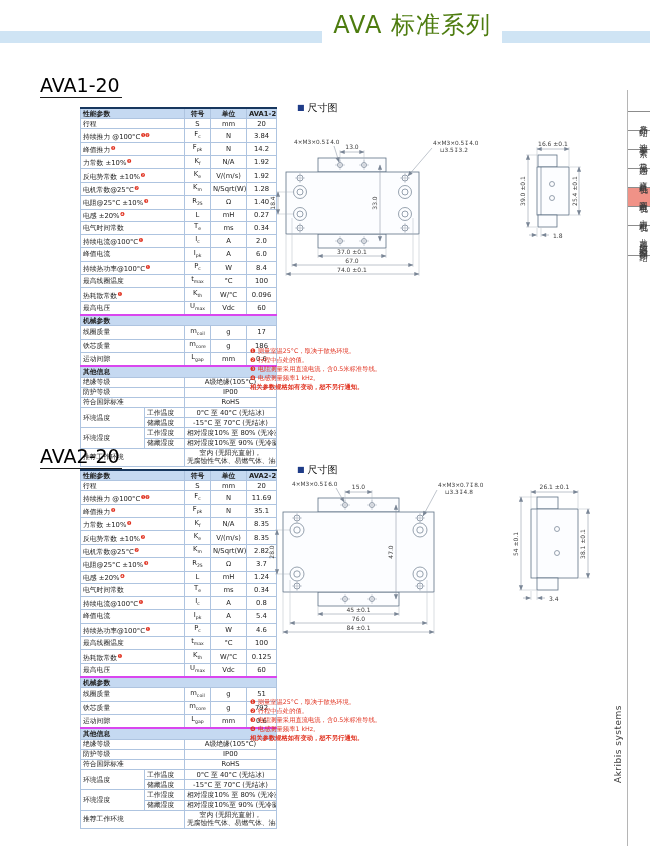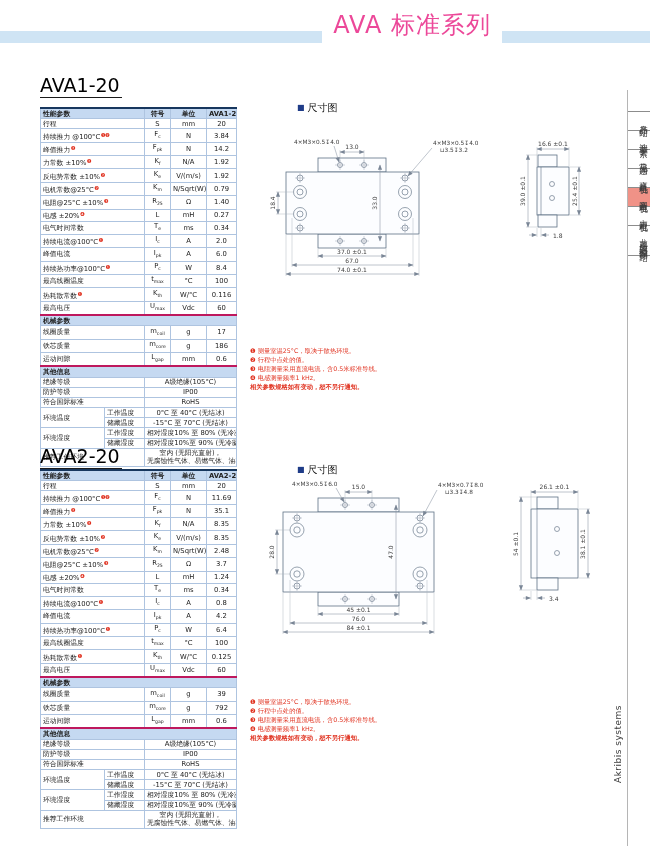--- a/index.html
+++ b/index.html
@@ -2,48 +2,48 @@
 <html><head>
 <meta charset="utf-8">
 <style>
   html,body{margin:0;padding:0;background:#e9e9e9;}
   #page{position:relative;width:650px;height:863px;background:#ffffff;overflow:hidden;
         font-family:"DejaVu Sans","Liberation Sans",sans-serif;color:#222;}
   .abs{position:absolute;}
 
   
   .band{left:0;top:31px;width:650px;height:12px;background:#cfe4f4;}
-  .page-title{top:6px;right:148px;font-size:24px;line-height:38px;color:#ec4899;
+  .page-title{top:6px;right:148px;font-size:24px;line-height:38px;color:#4d7c0f;
               background:#fff;padding:0 11px;letter-spacing:1px;z-index:2;}
 
   
   .rail{right:0;top:90px;height:756px;width:23px;border-left:1px solid #b5b5b5;box-sizing:border-box;}
   .rail .tabs{margin-top:21px;}
   .tab{writing-mode:vertical-rl;text-orientation:upright;font-size:8.5px;letter-spacing:1.5px;
        color:#3c3c3c;width:100%;display:flex;justify-content:center;padding:6px 0;
        border-bottom:1px solid #8c8c8c;box-sizing:border-box;}
   .tab:first-child{border-top:1px solid #8c8c8c;}
   .tab.active{background:#f09287;}
   .brand{left:556px;top:739px;width:124px;text-align:center;font-size:9px;color:#3a3a3a;
          letter-spacing:0.5px;transform:rotate(-90deg);transform-origin:center;}
 
   
   .model-h{font-size:19px;color:#000;border-bottom:1.5px solid #1a1a1a;padding:0 2px 1px 0;}
   .dim-h{font-size:10px;font-weight:normal;color:#111;}
   .dim-h .sq{color:#1f3c88;font-size:8px;margin-right:3px;vertical-align:1px;}
 
   
-  .tbl{width:196px;}
+  .tbl{width:196px;margin-left:40px;}
   table.spec{border-collapse:collapse;table-layout:fixed;width:196px;background:#fff;
              border:1px solid #8eadd3;}
   table.spec td,table.spec th{border:1px solid #aec4e0;font-size:6.8px;line-height:8px;
              padding:0.5px 2px;height:8.2px;color:#222;overflow:hidden;white-space:nowrap;}
   table.spec th{background:#c5d9f1;font-weight:bold;}
   table.spec tr.hdr th{border-top:2px solid #17375e;}
-  table.spec td.sechd{background:#c5d9f1;font-weight:bold;border-top:2px solid #be185d;text-align:left;}
+  table.spec td.sechd{background:#c5d9f1;font-weight:bold;border-top:2px solid #d946ef;text-align:left;}
   .lab{text-align:left;}
   .c{text-align:center;}
   table.spec sub{font-size:4.6px;}
   .fn{color:#e0301e;font-size:5.4px;vertical-align:2px;letter-spacing:-0.6px;margin-left:0.5px;}
 
   
   .fnotes{width:190px;color:#e0301e;font-size:6.3px;line-height:9px;}
   .fnotes .last{font-weight:bold;}
 
   
@@ -122,21 +122,21 @@
           <tr>
             <td class="lab" colspan="2">反电势常数 ±10%<span class="fn">❷</span></td>
             <td class="c">K<sub>e</sub></td>
             <td class="c">V/(m/s)</td>
             <td class="c">1.92</td>
           </tr>
           <tr>
             <td class="lab" colspan="2">电机常数@25°C<span class="fn">❷</span></td>
             <td class="c">K<sub>m</sub></td>
             <td class="c">N/Sqrt(W)</td>
-            <td class="c">0.79</td>
+            <td class="c">1.28</td>
           </tr>
           <tr>
             <td class="lab" colspan="2">电阻@25°C ±10%<span class="fn">❸</span></td>
             <td class="c">R<sub>25</sub></td>
             <td class="c">Ω</td>
             <td class="c">1.40</td>
           </tr>
           <tr>
             <td class="lab" colspan="2">电感 ±20%<span class="fn">❹</span></td>
             <td class="c">L</td>
@@ -170,21 +170,21 @@
           <tr>
             <td class="lab" colspan="2">最高线圈温度</td>
             <td class="c">t<sub>max</sub></td>
             <td class="c">°C</td>
             <td class="c">100</td>
           </tr>
           <tr>
             <td class="lab" colspan="2">热耗散常数<span class="fn">❶</span></td>
             <td class="c">K<sub>th</sub></td>
             <td class="c">W/°C</td>
-            <td class="c">0.116</td>
+            <td class="c">0.096</td>
           </tr>
           <tr>
             <td class="lab" colspan="2">最高电压</td>
             <td class="c">U<sub>max</sub></td>
             <td class="c">Vdc</td>
             <td class="c">60</td>
           </tr>
           <tr>
             <td class="sechd" colspan="5">机械参数</td>
           </tr>
@@ -407,21 +407,21 @@
           <tr>
             <td class="lab" colspan="2">反电势常数 ±10%<span class="fn">❷</span></td>
             <td class="c">K<sub>e</sub></td>
             <td class="c">V/(m/s)</td>
             <td class="c">8.35</td>
           </tr>
           <tr>
             <td class="lab" colspan="2">电机常数@25°C<span class="fn">❷</span></td>
             <td class="c">K<sub>m</sub></td>
             <td class="c">N/Sqrt(W)</td>
-            <td class="c">2.48</td>
+            <td class="c">2.82</td>
           </tr>
           <tr>
             <td class="lab" colspan="2">电阻@25°C ±10%<span class="fn">❸</span></td>
             <td class="c">R<sub>25</sub></td>
             <td class="c">Ω</td>
             <td class="c">3.7</td>
           </tr>
           <tr>
             <td class="lab" colspan="2">电感 ±20%<span class="fn">❹</span></td>
             <td class="c">L</td>
@@ -437,27 +437,27 @@
           <tr>
             <td class="lab" colspan="2">持续电流@100°C<span class="fn">❶</span></td>
             <td class="c">I<sub>c</sub></td>
             <td class="c">A</td>
             <td class="c">0.8</td>
           </tr>
           <tr>
             <td class="lab" colspan="2">峰值电流</td>
             <td class="c">I<sub>pk</sub></td>
             <td class="c">A</td>
-            <td class="c">4.2</td>
+            <td class="c">5.4</td>
           </tr>
           <tr>
             <td class="lab" colspan="2">持续热功率@100°C<span class="fn">❶</span></td>
             <td class="c">P<sub>c</sub></td>
             <td class="c">W</td>
-            <td class="c">6.4</td>
+            <td class="c">4.6</td>
           </tr>
           <tr>
             <td class="lab" colspan="2">最高线圈温度</td>
             <td class="c">t<sub>max</sub></td>
             <td class="c">°C</td>
             <td class="c">100</td>
           </tr>
           <tr>
             <td class="lab" colspan="2">热耗散常数<span class="fn">❶</span></td>
             <td class="c">K<sub>th</sub></td>
@@ -470,21 +470,21 @@
             <td class="c">Vdc</td>
             <td class="c">60</td>
           </tr>
           <tr>
             <td class="sechd" colspan="5">机械参数</td>
           </tr>
           <tr>
             <td class="lab" colspan="2">线圈质量</td>
             <td class="c">m<sub>coil</sub></td>
             <td class="c">g</td>
-            <td class="c">39</td>
+            <td class="c">51</td>
           </tr>
           <tr>
             <td class="lab" colspan="2">铁芯质量</td>
             <td class="c">m<sub>core</sub></td>
             <td class="c">g</td>
             <td class="c">792</td>
           </tr>
           <tr>
             <td class="lab" colspan="2">运动间隙</td>
             <td class="c">L<sub>gap</sub></td>

